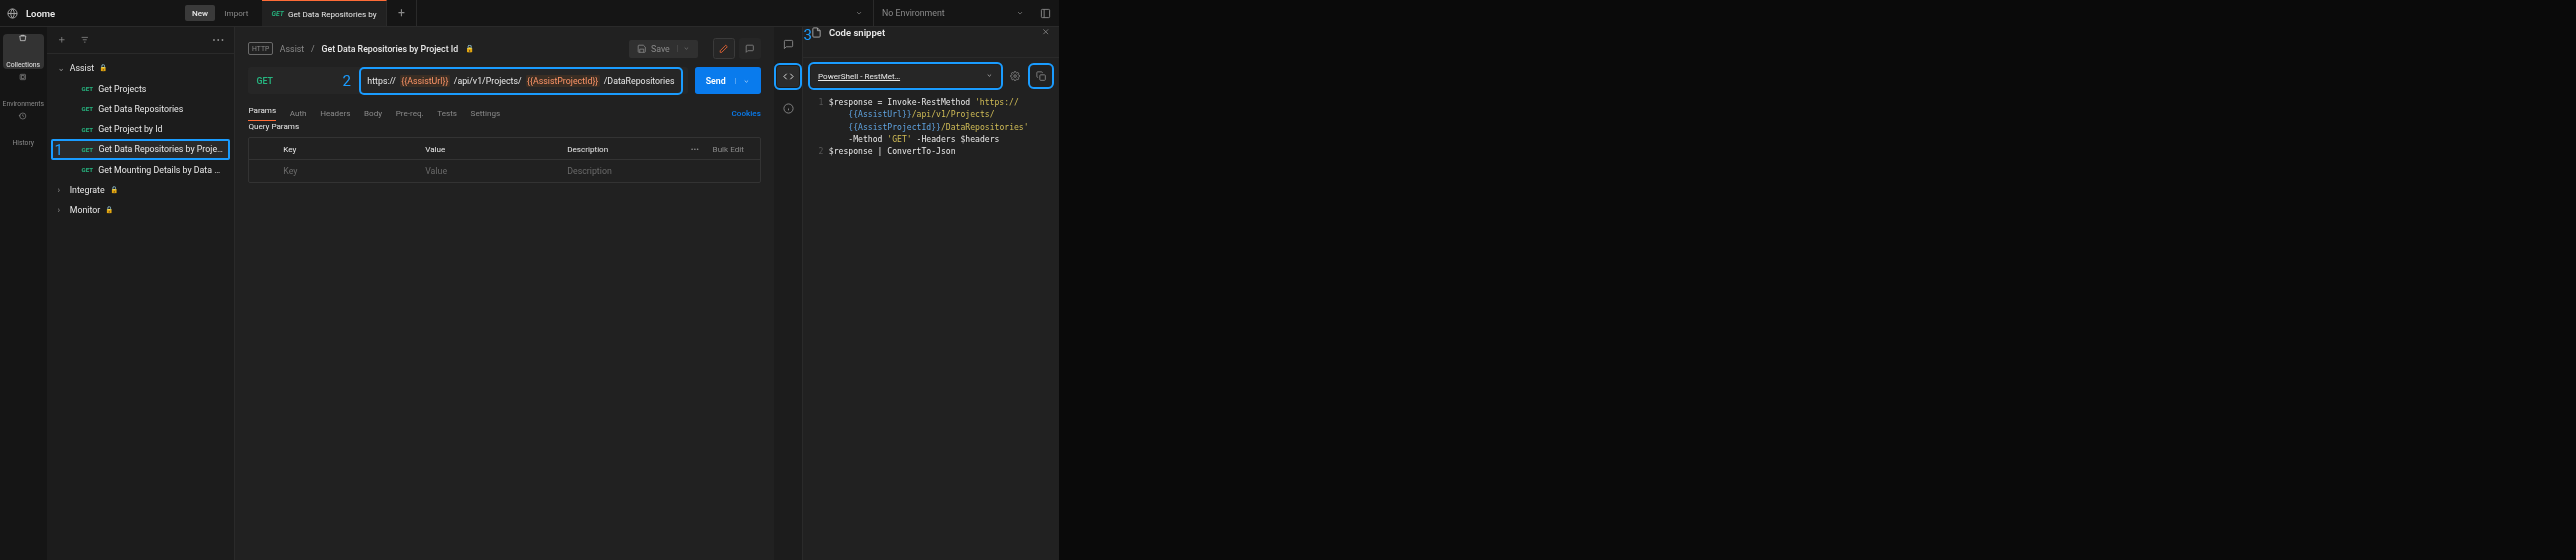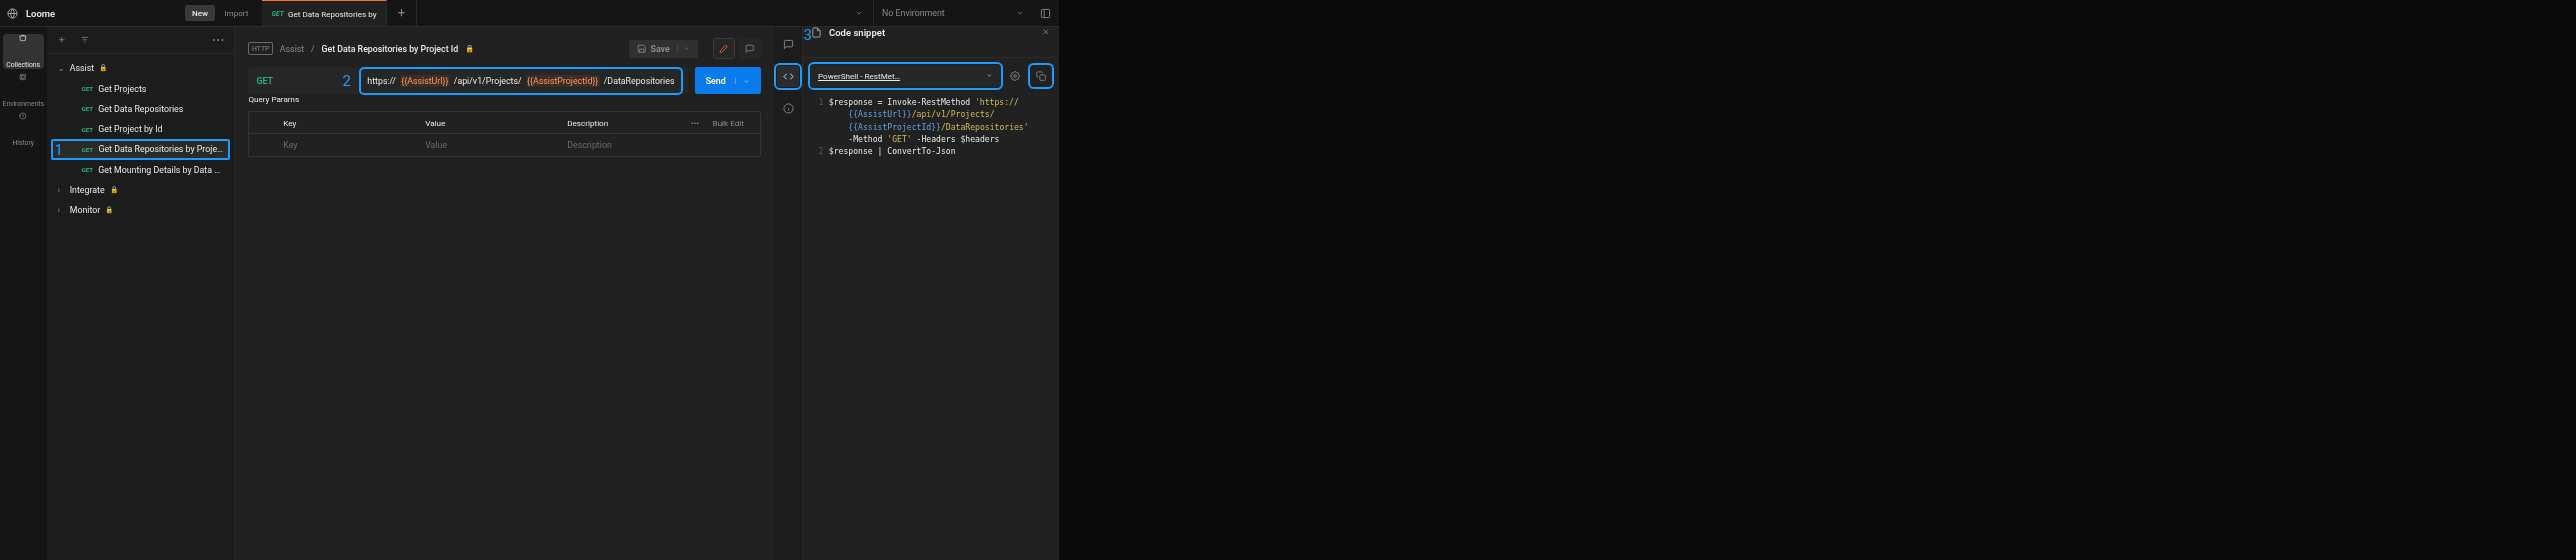--- a/index.html
+++ b/index.html
@@ -200,21 +200,20 @@
   .crumb-strong { color: var(--text); font-weight: 500; }
   .crumb-row .spacer { flex: 1; }
   .save-btn {
     display: flex;
     align-items: center;
     gap: 4.1px;
     background: #303030;
     padding: 4.1px 8.1px;
     border-radius: 2px;
     color: var(--text-muted);
-    font-weight: bold;
   }
   .save-btn .chev { border-left: 0.7px solid #444; padding-left: 5.4px; margin-left: 2.7px; }
   .edit-group { display: flex; gap: 4.1px; margin-left: 8.1px;}
   .edit-group .ibtn {
     width: 22px; height: 20.3px;
     background: #262626; border-radius: 2.7px;
     display:flex; align-items:center; justify-content:center;
   }
   .edit-group .ibtn.edit { color: var(--orange); border: 0.7px solid #3a3a3a; }
   .edit-group .ibtn.comment { color: var(--text-muted); }
@@ -549,20 +548,31 @@
         <div class="send-btn">
           <span>Send</span>
           <span class="chev">
             <svg width="6.8" height="6.8" viewBox="0 0 24 24" fill="none" stroke="currentColor" stroke-width="2">
                 <polyline points="6 9 12 15 18 9"></polyline>
               </svg>
           </span>
         </div>
       </div>
 
+      <div class="tabs2">
+        <span class="t active">Params</span>
+        <span class="t">Auth</span>
+        <span class="t">Headers</span>
+        <span class="t">Body</span>
+        <span class="t">Pre-req.</span>
+        <span class="t">Tests</span>
+        <span class="t">Settings</span>
+        <div class="spacer"></div>
+        <span class="cookies">Cookies</span>
+      </div>
 
       <div class="section-title">Query Params</div>
       <div class="params-table">
         <div class="row header">
           <div class="cell chk"></div>
           <div class="cell key">Key</div>
           <div class="cell val">Value</div>
           <div class="cell desc">Description</div>
           <div class="cell actions">•••</div>
           <div class="cell bulk">Bulk Edit</div>

